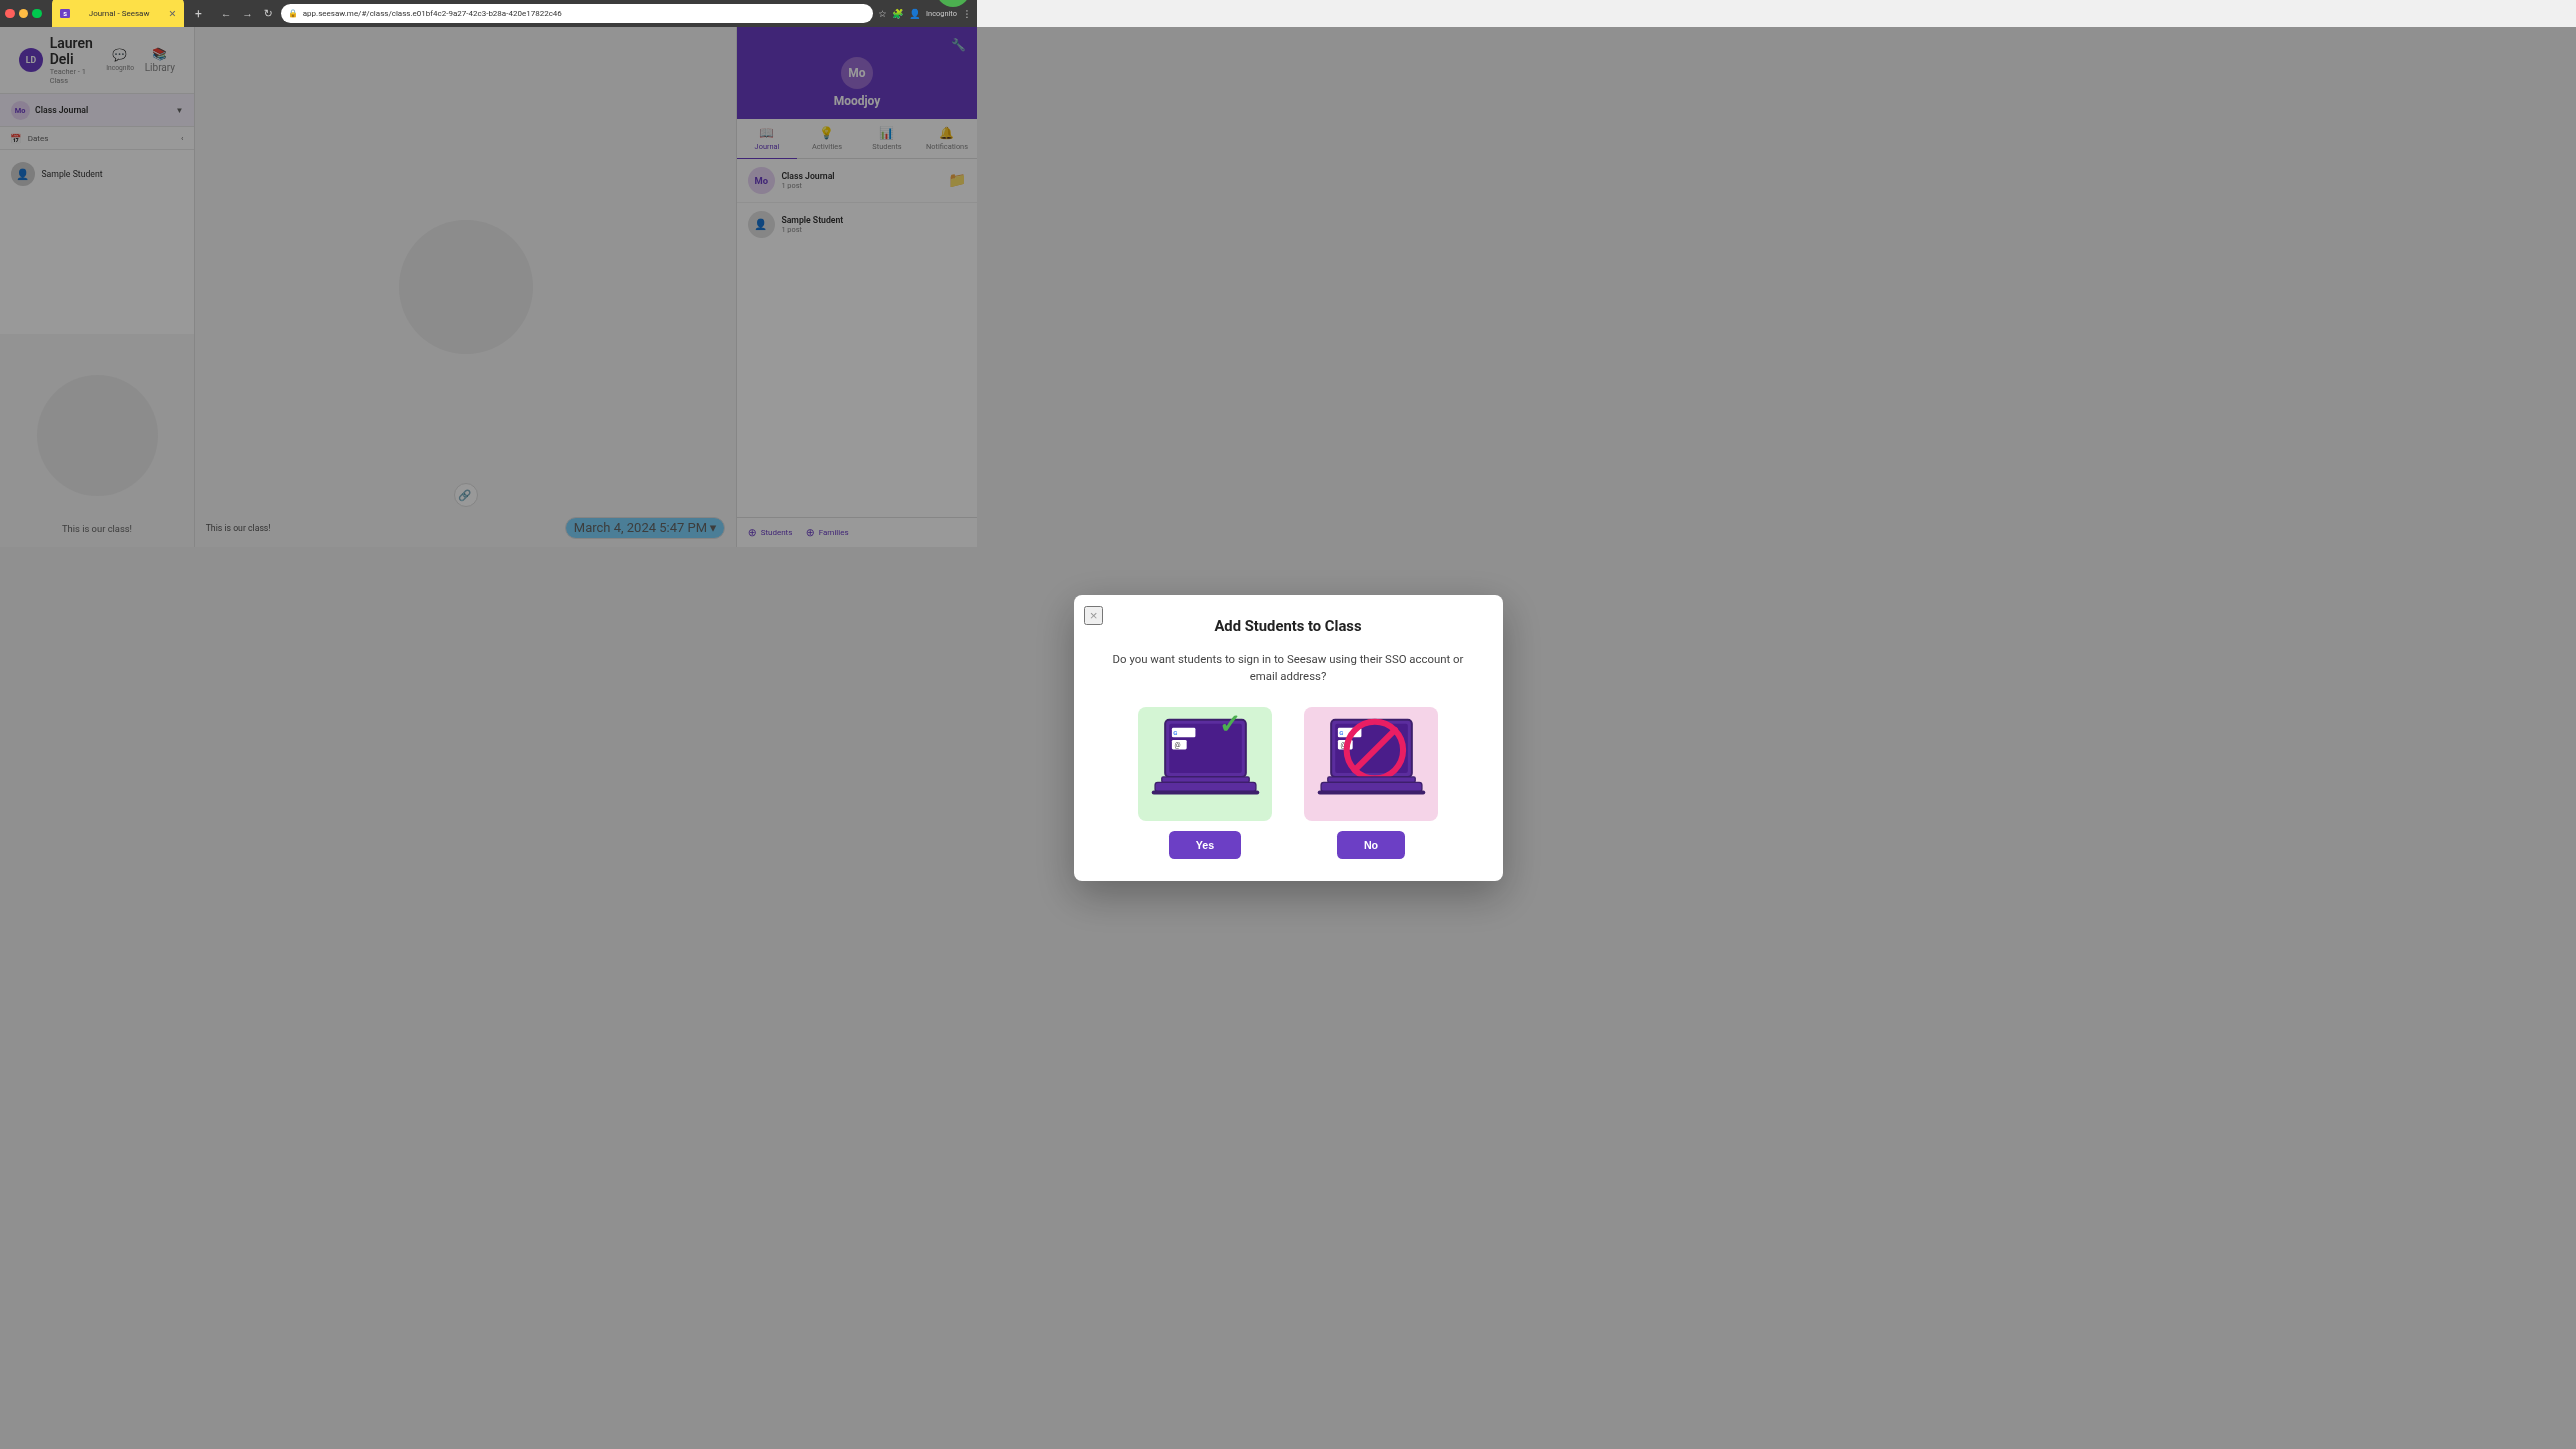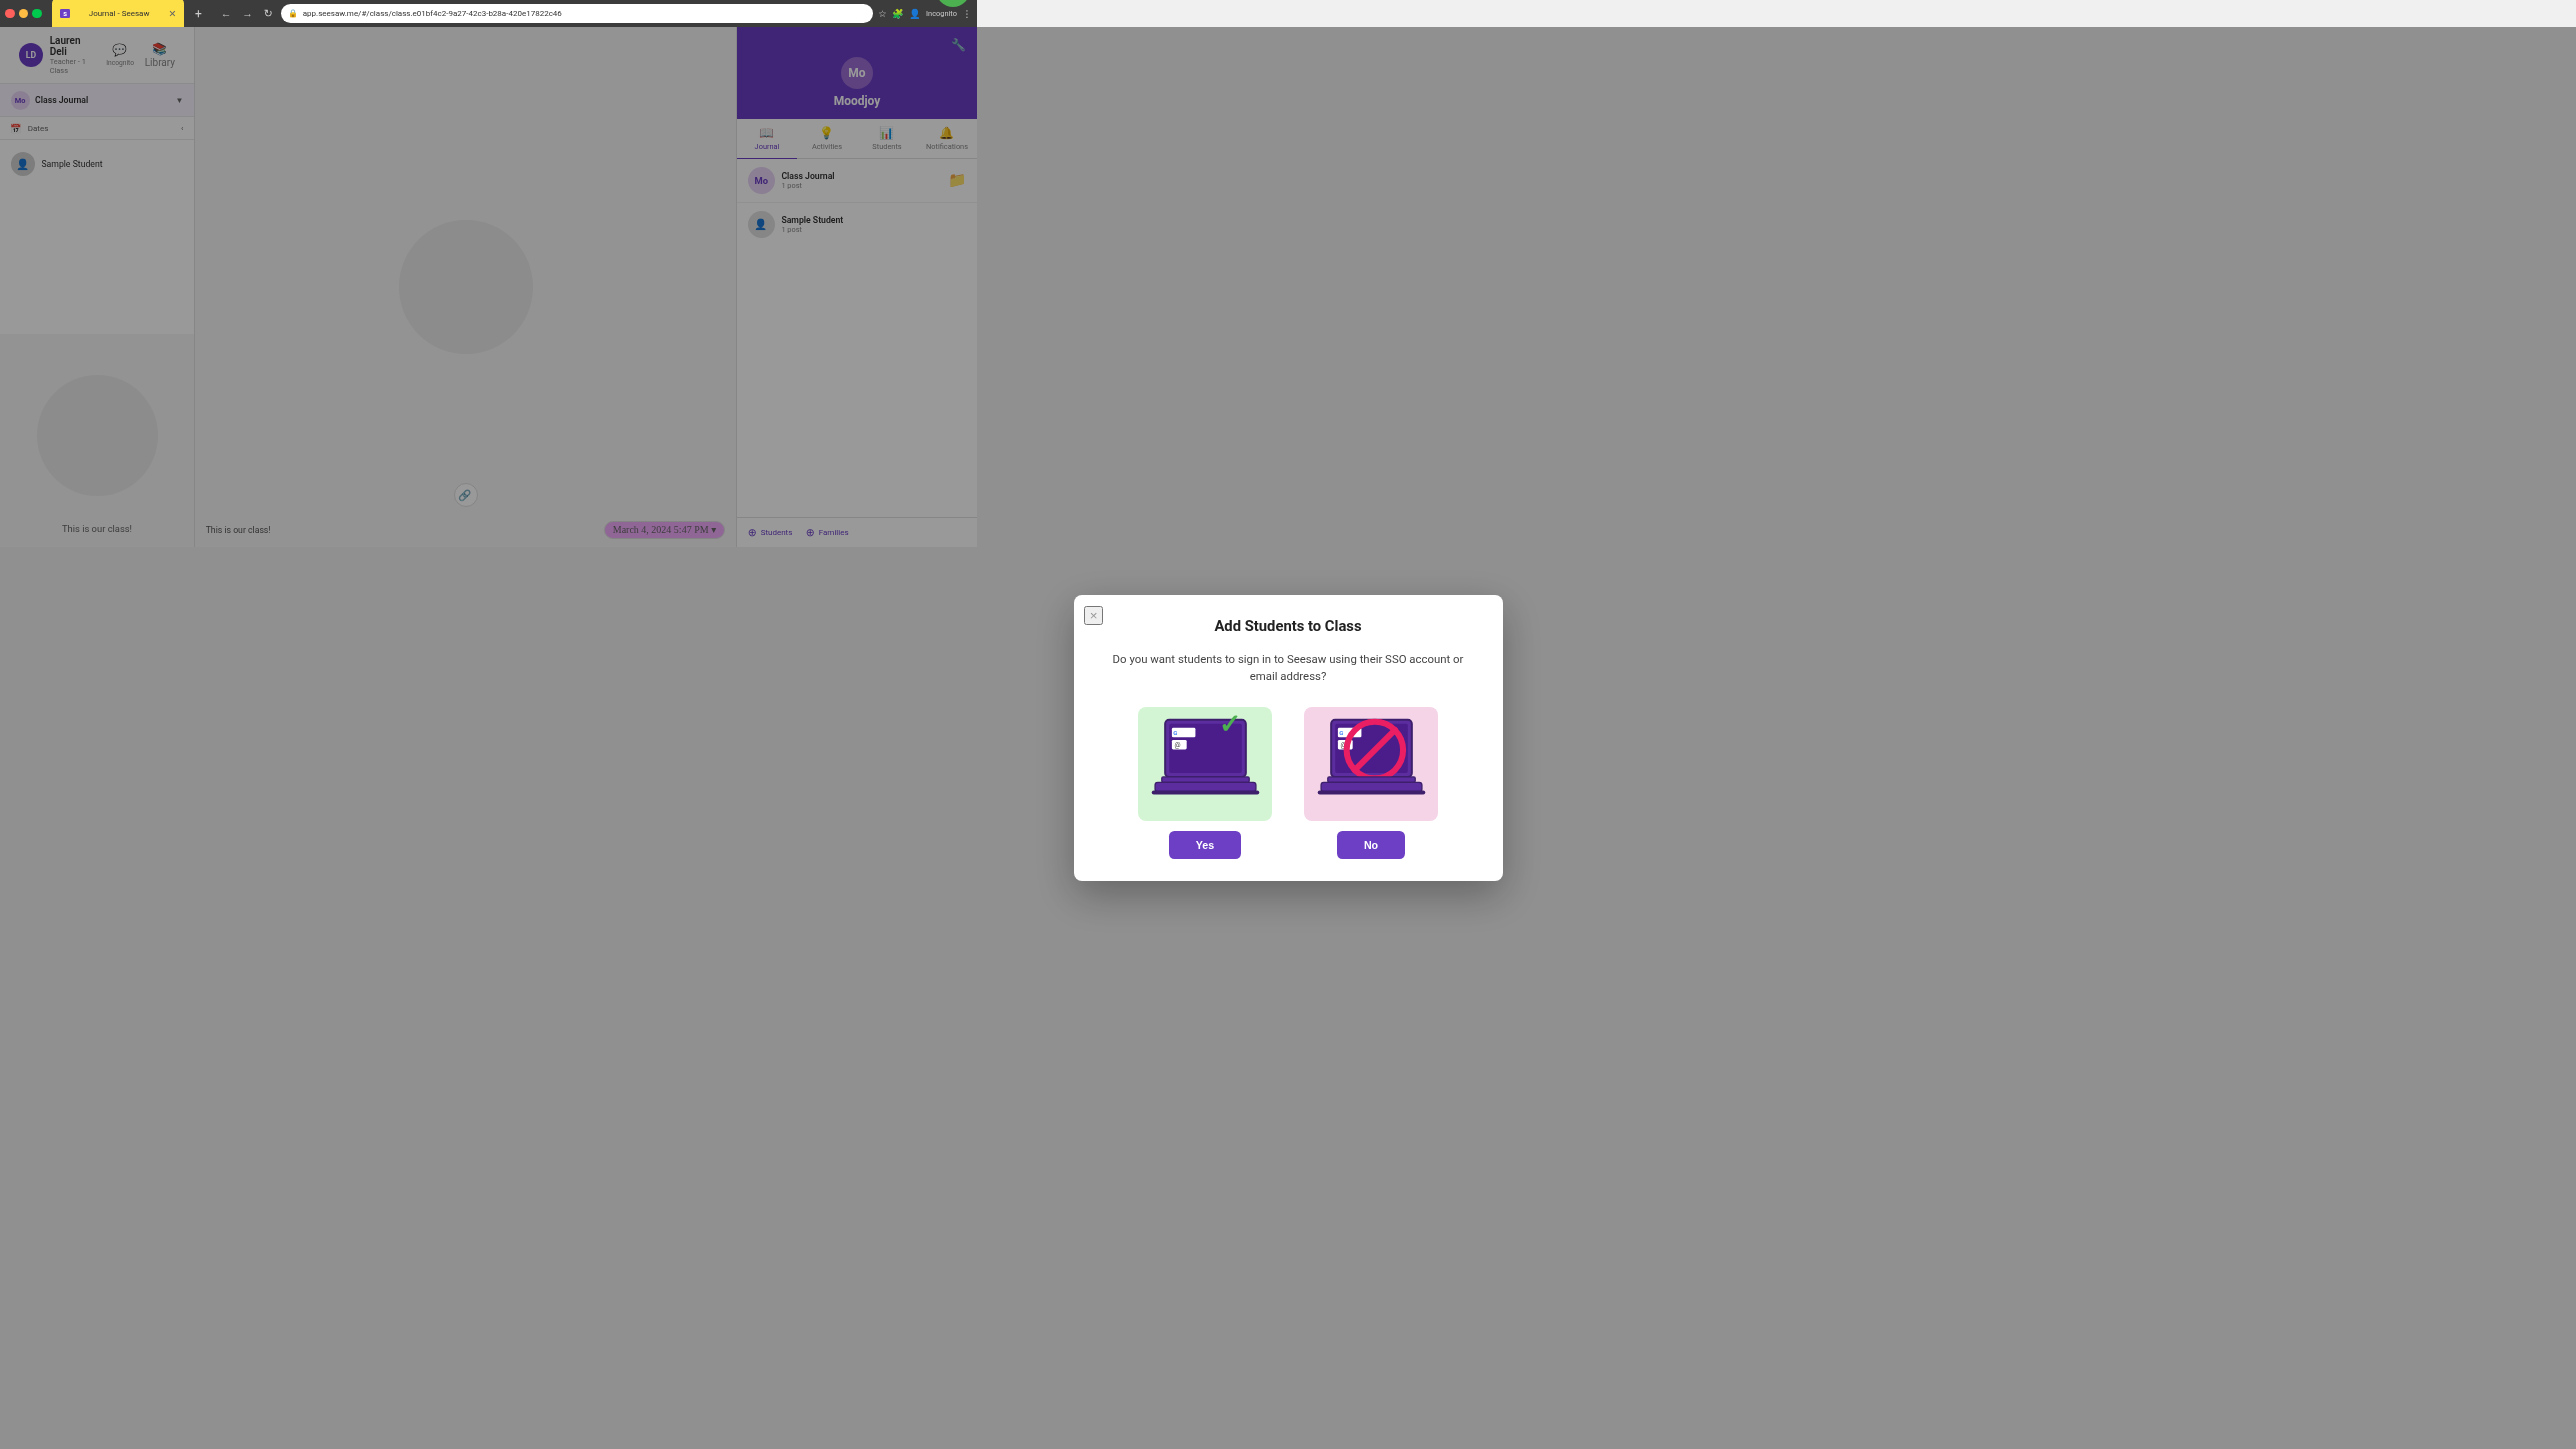--- a/index.html
+++ b/index.html
@@ -21,21 +21,21 @@
     .win-close { background: #ff605c; }
 
     
     .app { display: flex; width: 100%; height: calc(100% - 27px); background: #f5f5f5; }
 
     
     .left-sidebar { width: 195px; background: #fff; border-right: 0.7px solid #e0e0e0; display: flex; flex-direction: column; }
     .sidebar-header { padding: 8px 19px; border-bottom: 0.7px solid #e8e8e8; display: flex; align-items: center; gap: 6.7px; }
     .avatar-ld { width: 24px; height: 24px; border-radius: 50%; background: #6c3fc5; display: flex; align-items: center; justify-content: center; color: white; font-size: 8.7px; font-weight: bold; flex-shrink: 0; }
     .user-info { display: flex; flex-direction: column; }
-    .user-name { font-size: 10px; font-weight: 600; color: #333; }
+    .user-name { font-size: 14px; font-weight: 600; color: #333; }
     .user-role { font-size: 7.4px; color: #888; }
 
     .class-selector { display: flex; align-items: center; gap: 5.4px; padding: 6.7px 10.7px; background: #f8f4ff; border-bottom: 0.7px solid #e8e8e8; cursor: pointer; }
     .class-avatar { width: 19px; height: 19px; border-radius: 50%; background: #e8d5f5; display: flex; align-items: center; justify-content: center; font-size: 7.4px; font-weight: bold; color: #6c3fc5; }
     .class-name { font-size: 8.7px; font-weight: 600; color: #333; flex: 1; }
     .chevron-icon { color: #666; font-size: 8px; }
 
     .dates-bar { display: flex; align-items: center; gap: 5.4px; padding: 5.4px 10.7px; border-bottom: 0.7px solid #e8e8e8; font-size: 8px; color: #666; }
     .dates-icon { font-size: 9.4px; }
 
@@ -173,21 +173,21 @@
       <span class="post-text">This is our class!</span>
     </div>
   </div>
 
   <div style="flex:1;background:#f5f5f5;position:relative;display:flex;flex-direction:column;">
     <div style="flex:1;display:flex;align-items:center;justify-content:center;opacity:0.3;">
       <div style="width:134px;height:134px;border-radius:50%;background:#ccc;"></div>
     </div>
     <div style="position:absolute;bottom:0;left:0;right:0;padding:8px 10.7px;display:flex;justify-content:space-between;align-items:center;">
       <span style="font-size:8.7px;color:#555;">This is our class!</span>
-      <div style="background:#f0abfc;border:0.7px solid #ddd;border-radius:13.4px;padding:2.7px 8px;font-size:10px;color:#666;display:flex;align-items:center;gap:2.7px;font-family:Liberation Serif, serif;">
+      <div style="background:#7dd3fc;border:0.7px solid #ddd;border-radius:13.4px;padding:2.7px 8px;font-size:13px;color:#666;display:flex;align-items:center;gap:2.7px;">
         <span>March 4, 2024 5:47 PM</span>
         <span>▾</span>
       </div>
     </div>
     <div style="position:absolute;bottom:40px;left:50%;transform:translateX(-50%);">
       <div style="width:24px;height:24px;border-radius:50%;background:white;border:0.7px solid #ddd;display:flex;align-items:center;justify-content:center;cursor:pointer;">
         <span>🔗</span>
       </div>
     </div>
   </div>

